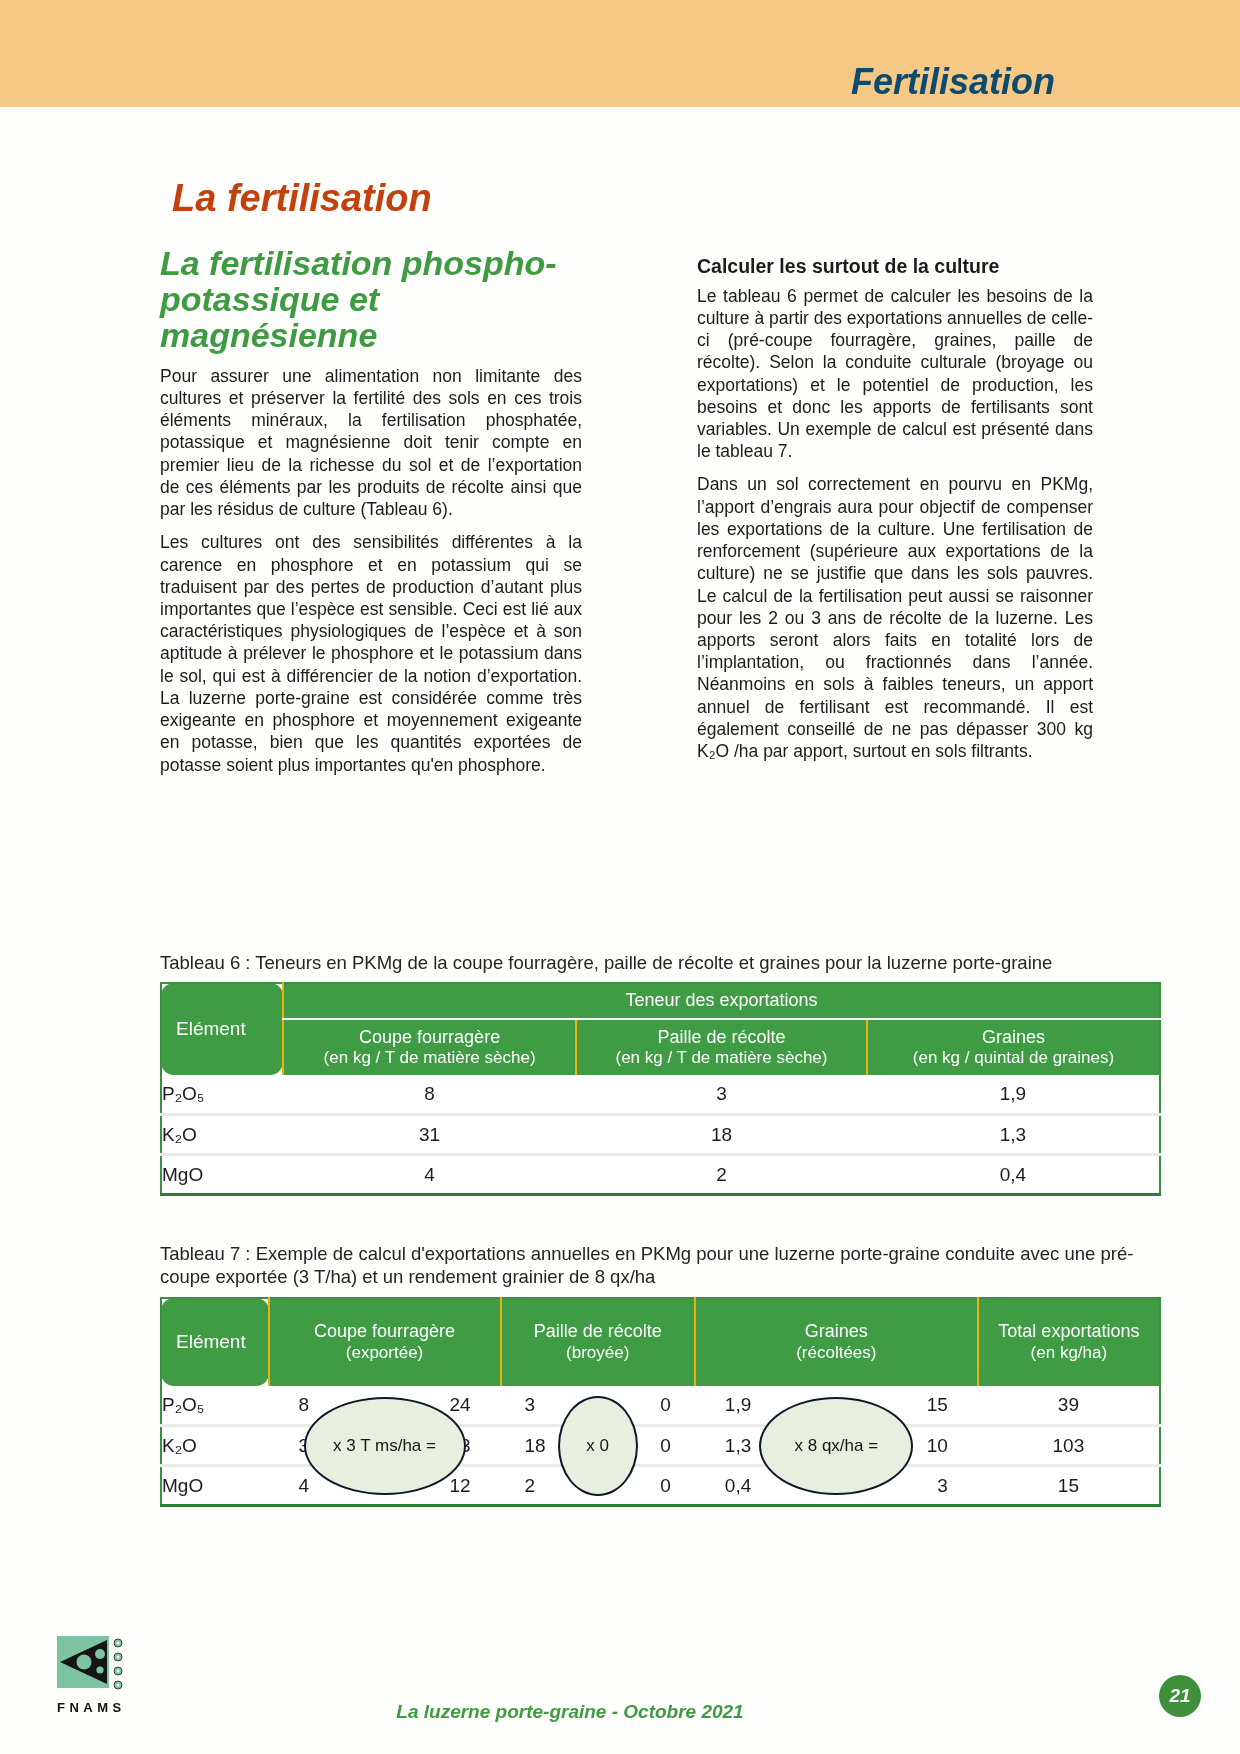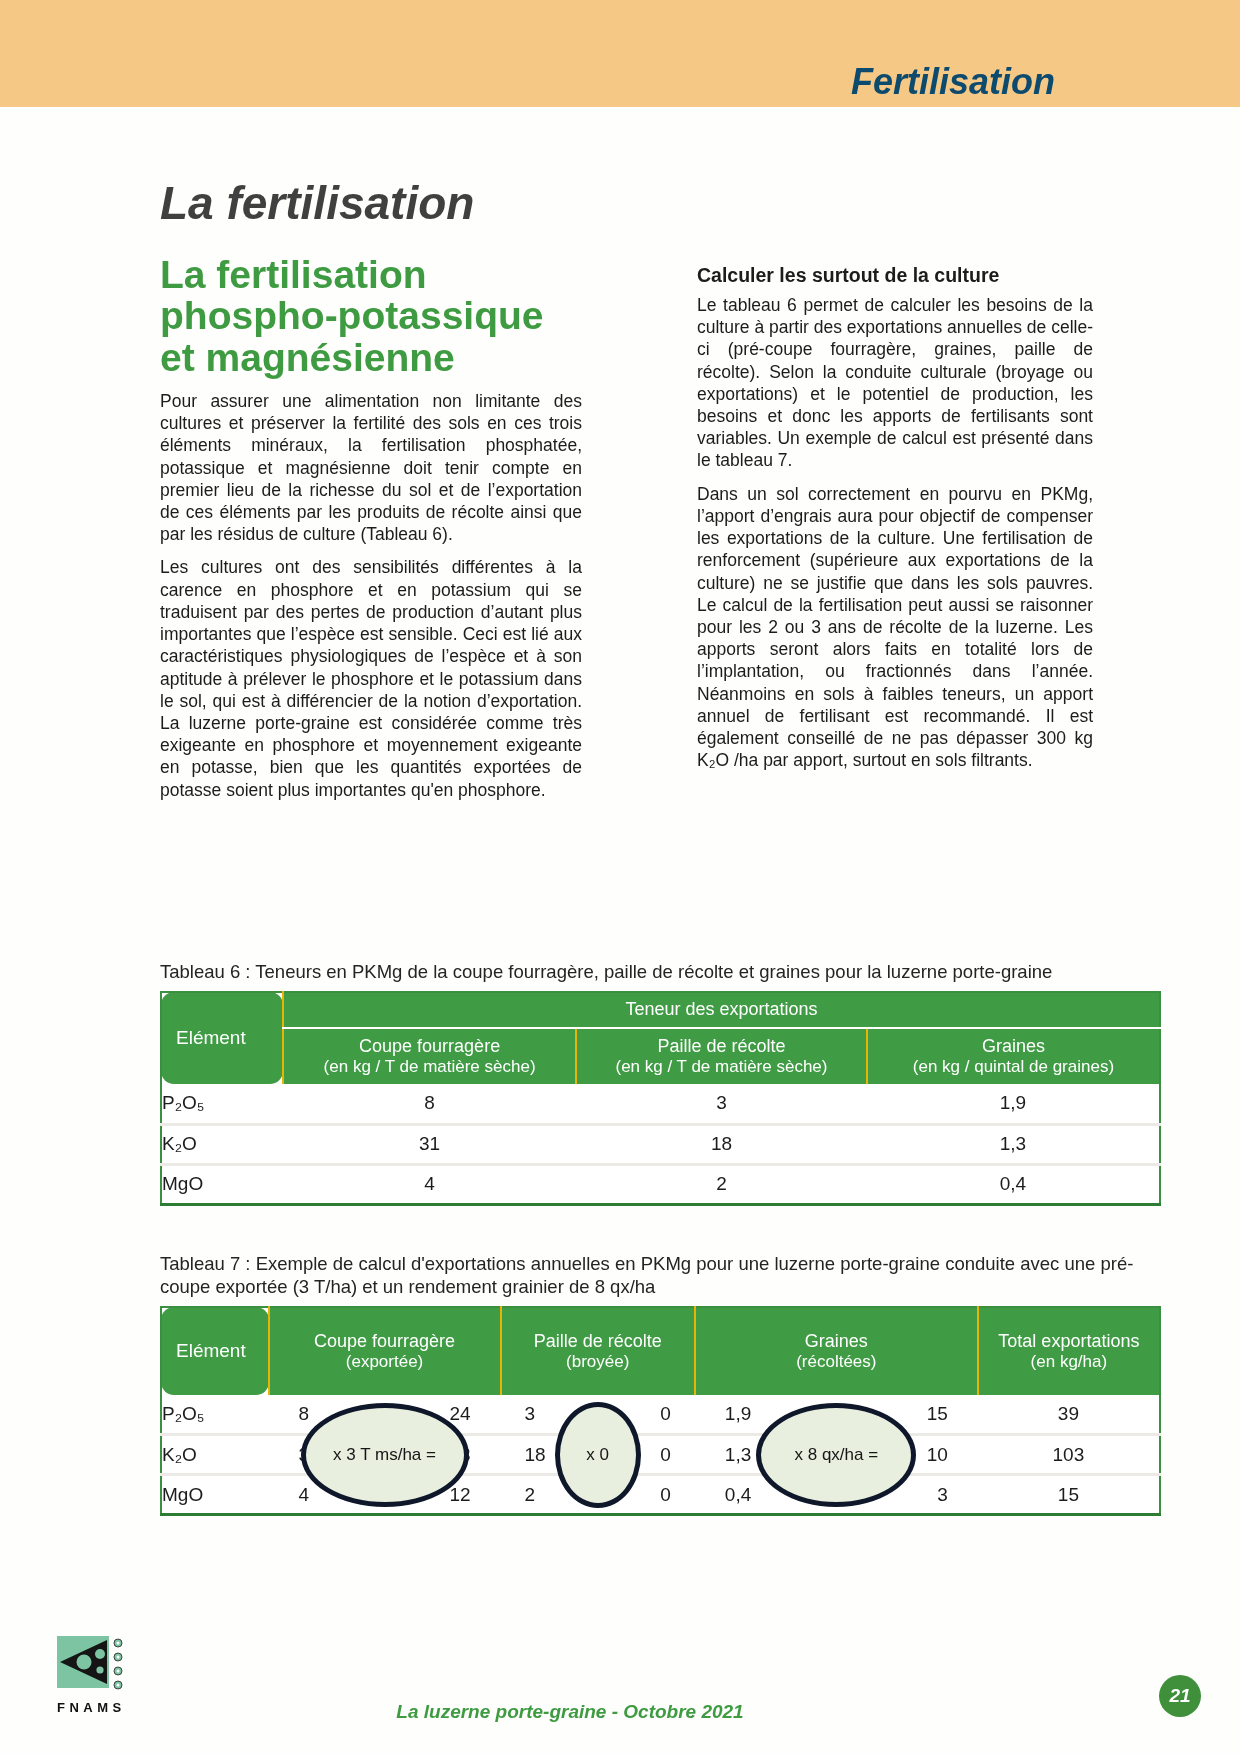--- a/index.html
+++ b/index.html
@@ -9,28 +9,28 @@
   }
   
   .banner{height:107px;background:#f6c886;position:relative;}
   .banner-title{
     position:absolute;right:185px;bottom:4px;color:#0c4a6e;
     font-size:36px;font-weight:bold;font-style:italic;letter-spacing:0;
   }
   
   .content{padding:0 77px 0 160px;}
   .page-title{
-    margin:70px 0 0 0;color:#404040;font-size:46px;font-weight:bold;font-style:italic;
+    margin:70px 0 0 12px;color:#c2410c;font-size:38px;font-weight:bold;font-style:italic;
     line-height:1.15;
   }
   .columns{display:flex;gap:115px;margin-top:24px;min-height:706px;align-items:flex-start;}
   .col-left{width:422px;}
   .col-right{width:396px;padding-top:10px;}
   .green-heading{
-    color:#3e9b41;font-size:39px;font-weight:bold;
+    color:#3e9b41;font-size:34px;font-weight:bold;font-style:italic;
     line-height:1.06;margin:0 0 12px 0;
   }
   .col-left p,.col-right p{
     margin:0 0 11px 0;font-size:17.5px;line-height:1.27;text-align:justify;
   }
   .subheading-bold{font-size:19.5px;font-weight:bold;margin:0 0 7px 0;}
   
   .tbl-caption{font-size:18.5px;line-height:1.25;margin:0 0 8px 0;color:#242424;max-width:1001px;}
   .caption7{margin-top:46px;}
   table.gtbl{
@@ -54,21 +54,21 @@
   td.val{text-align:center;}
   
   .t6-c0{width:103px;} .t6-c1{width:298px;} .t6-c2{width:298px;} .t6-c3{width:300px;}
   
   .t7-c0{width:88px;} .t7-c1{width:238px;} .t7-c2{width:198px;} .t7-c3{width:296px;} .t7-c4{width:179px;}
   td.g{position:relative;}
   td.g .pair{display:flex;justify-content:space-between;padding:0 30px;}
   td.g.g-narrow .pair{padding:0 24px;}
   .oval{
     position:absolute;left:50%;top:50%;transform:translate(-50%,-50%);
-    background:#e8efdf;border:5px solid #0f172a;border-radius:50%;
+    background:#e8efdf;border:2px solid #0f172a;border-radius:50%;
     display:flex;align-items:center;justify-content:center;
     font-size:17px;color:#161616;z-index:5;text-align:center;white-space:nowrap;
   }
   .oval-1{width:158px;height:94px;}
   .oval-2{width:76px;height:96px;}
   .oval-3{width:150px;height:94px;}
   
   .footer-logo{position:absolute;left:57px;top:1636px;width:80px;text-align:left;}
   .footer-logo .logo-text{
     font-size:13px;font-weight:bold;letter-spacing:4.5px;color:#111;margin-top:2px;

